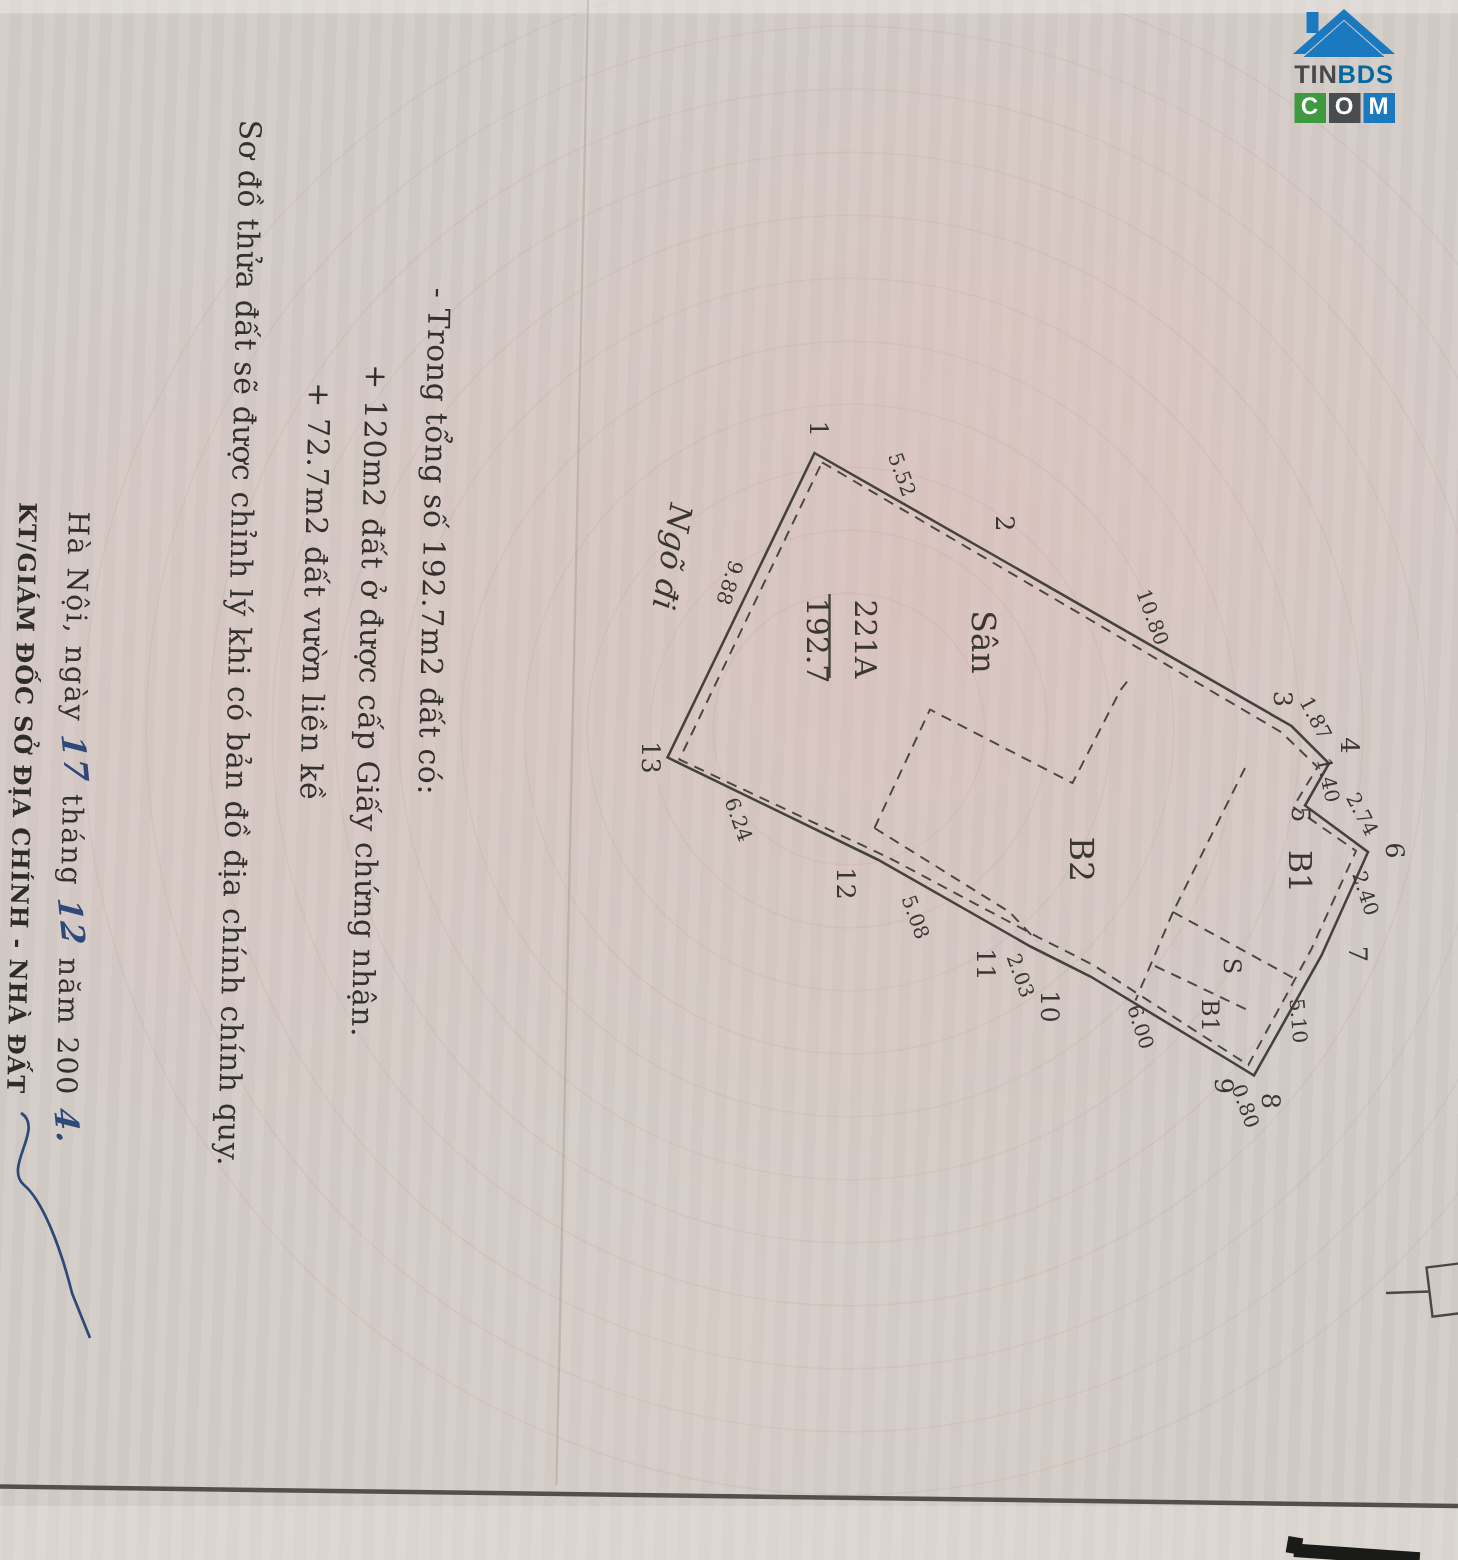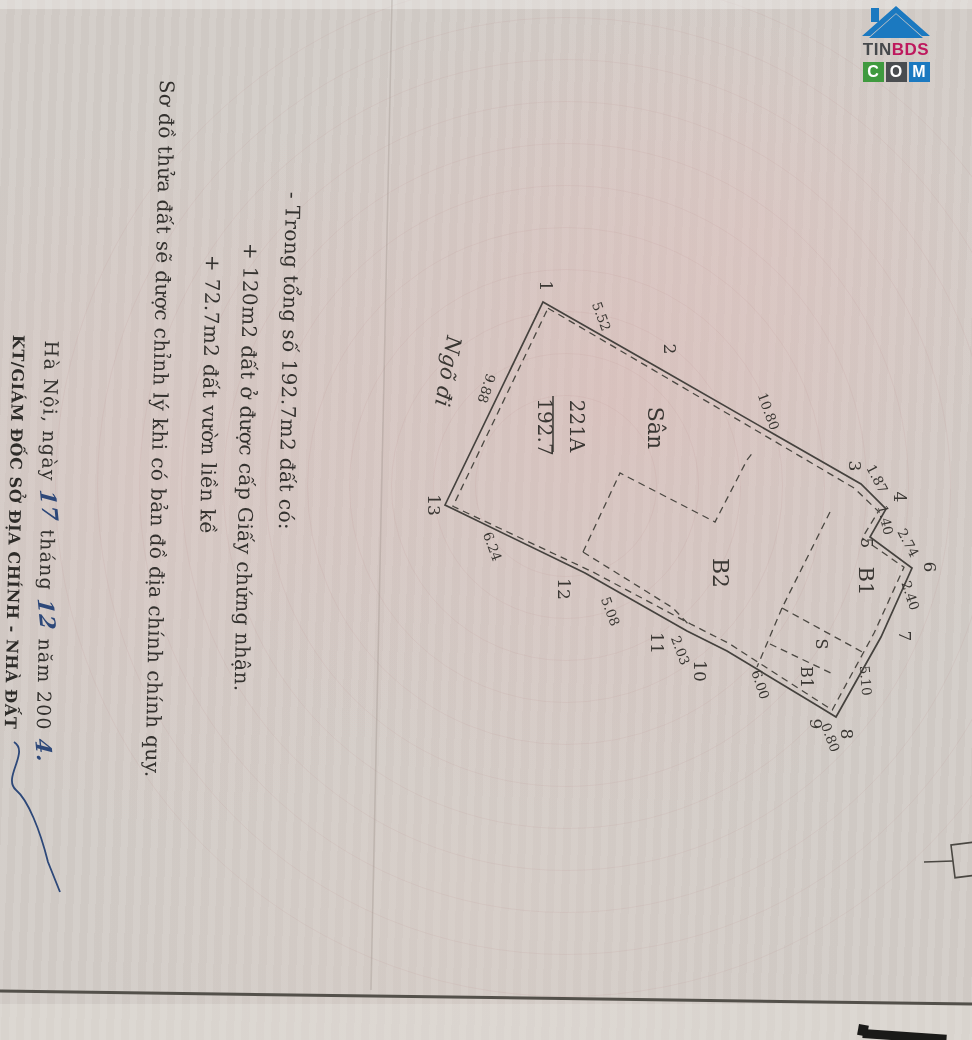--- a/index.html
+++ b/index.html
@@ -44,21 +44,21 @@
   .logo{position:absolute;left:859px;top:6px;width:74px;}
   .roof-wrap{position:relative;height:32px;}
   .roof{width:68px;height:30px;margin-left:3px;background:#1b79c0;
     clip-path:polygon(50% 0,100% 100%,88% 100%,50% 24%,12% 100%,0 100%);}
   .roof-fill{position:absolute;left:10px;top:8px;width:54px;height:24px;background:#1b79c0;
     clip-path:polygon(50% 0,100% 100%,0 100%);}
   .chimney{position:absolute;left:12px;top:2px;width:8px;height:14px;background:#1b79c0;}
   .brand{font-family:"Liberation Sans","DejaVu Sans",sans-serif;font-weight:bold;
     font-size:17px;letter-spacing:0.5px;margin-top:2px;text-align:center;}
   .brand .dark{color:#46494c;}
-  .brand .green{color:#be185d;}
+  .brand .green{color:#0369a1;}
   .blocks{display:flex;gap:2px;margin-top:2px;justify-content:center;}
   .block{width:21px;height:20px;color:#fff;font-family:"Liberation Sans","DejaVu Sans",sans-serif;
     font-weight:bold;font-size:16px;line-height:20px;text-align:center;}
   .b-green{background:#3f9a3f;}
   .b-dark{background:#4a4d50;}
   .b-blue{background:#1b79c0;}
 </style>
 </head>
 <body>
 

